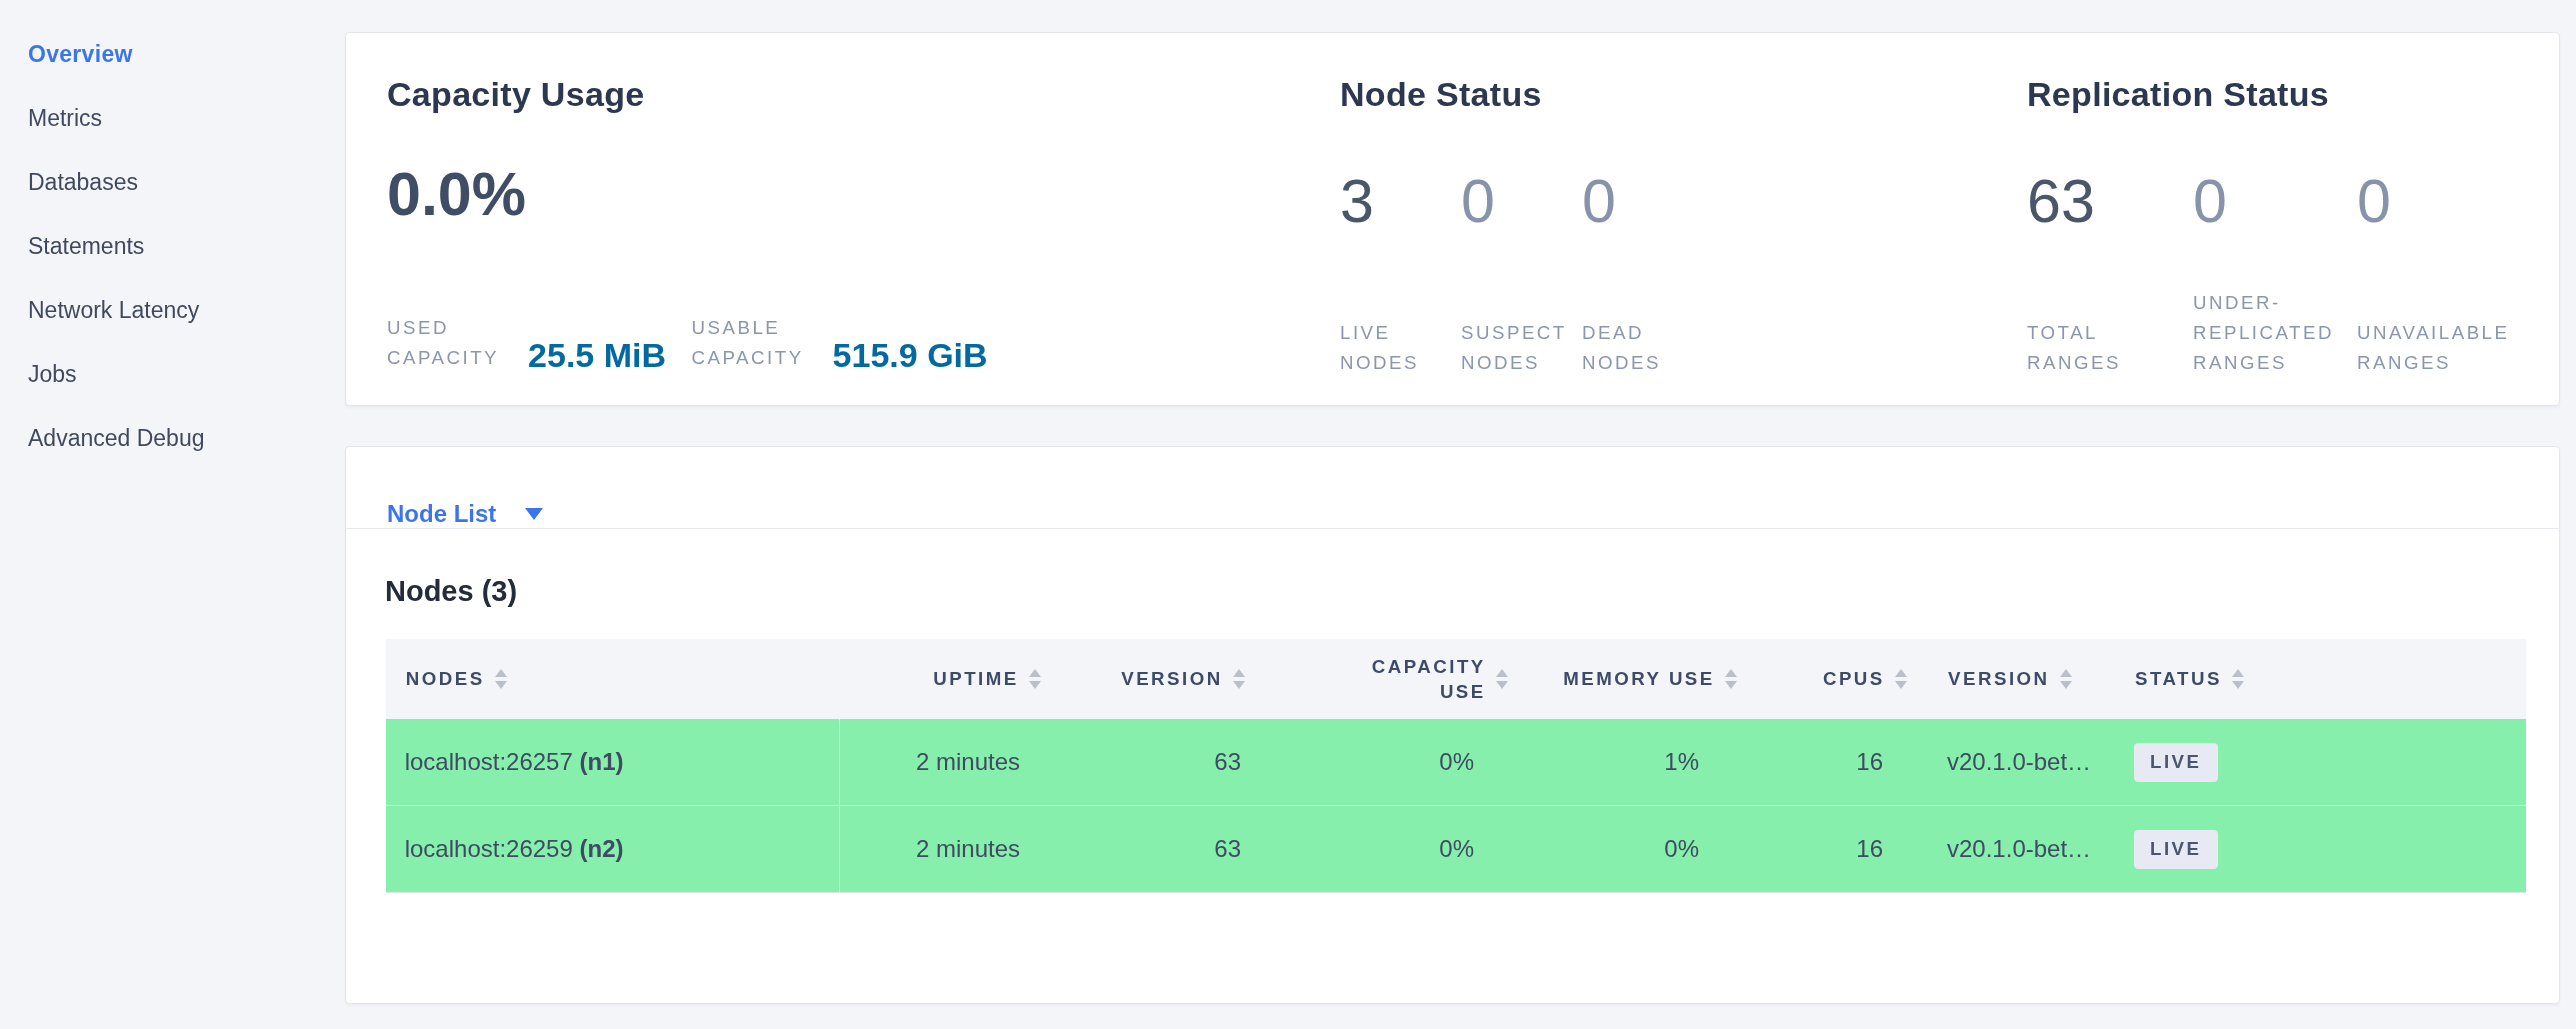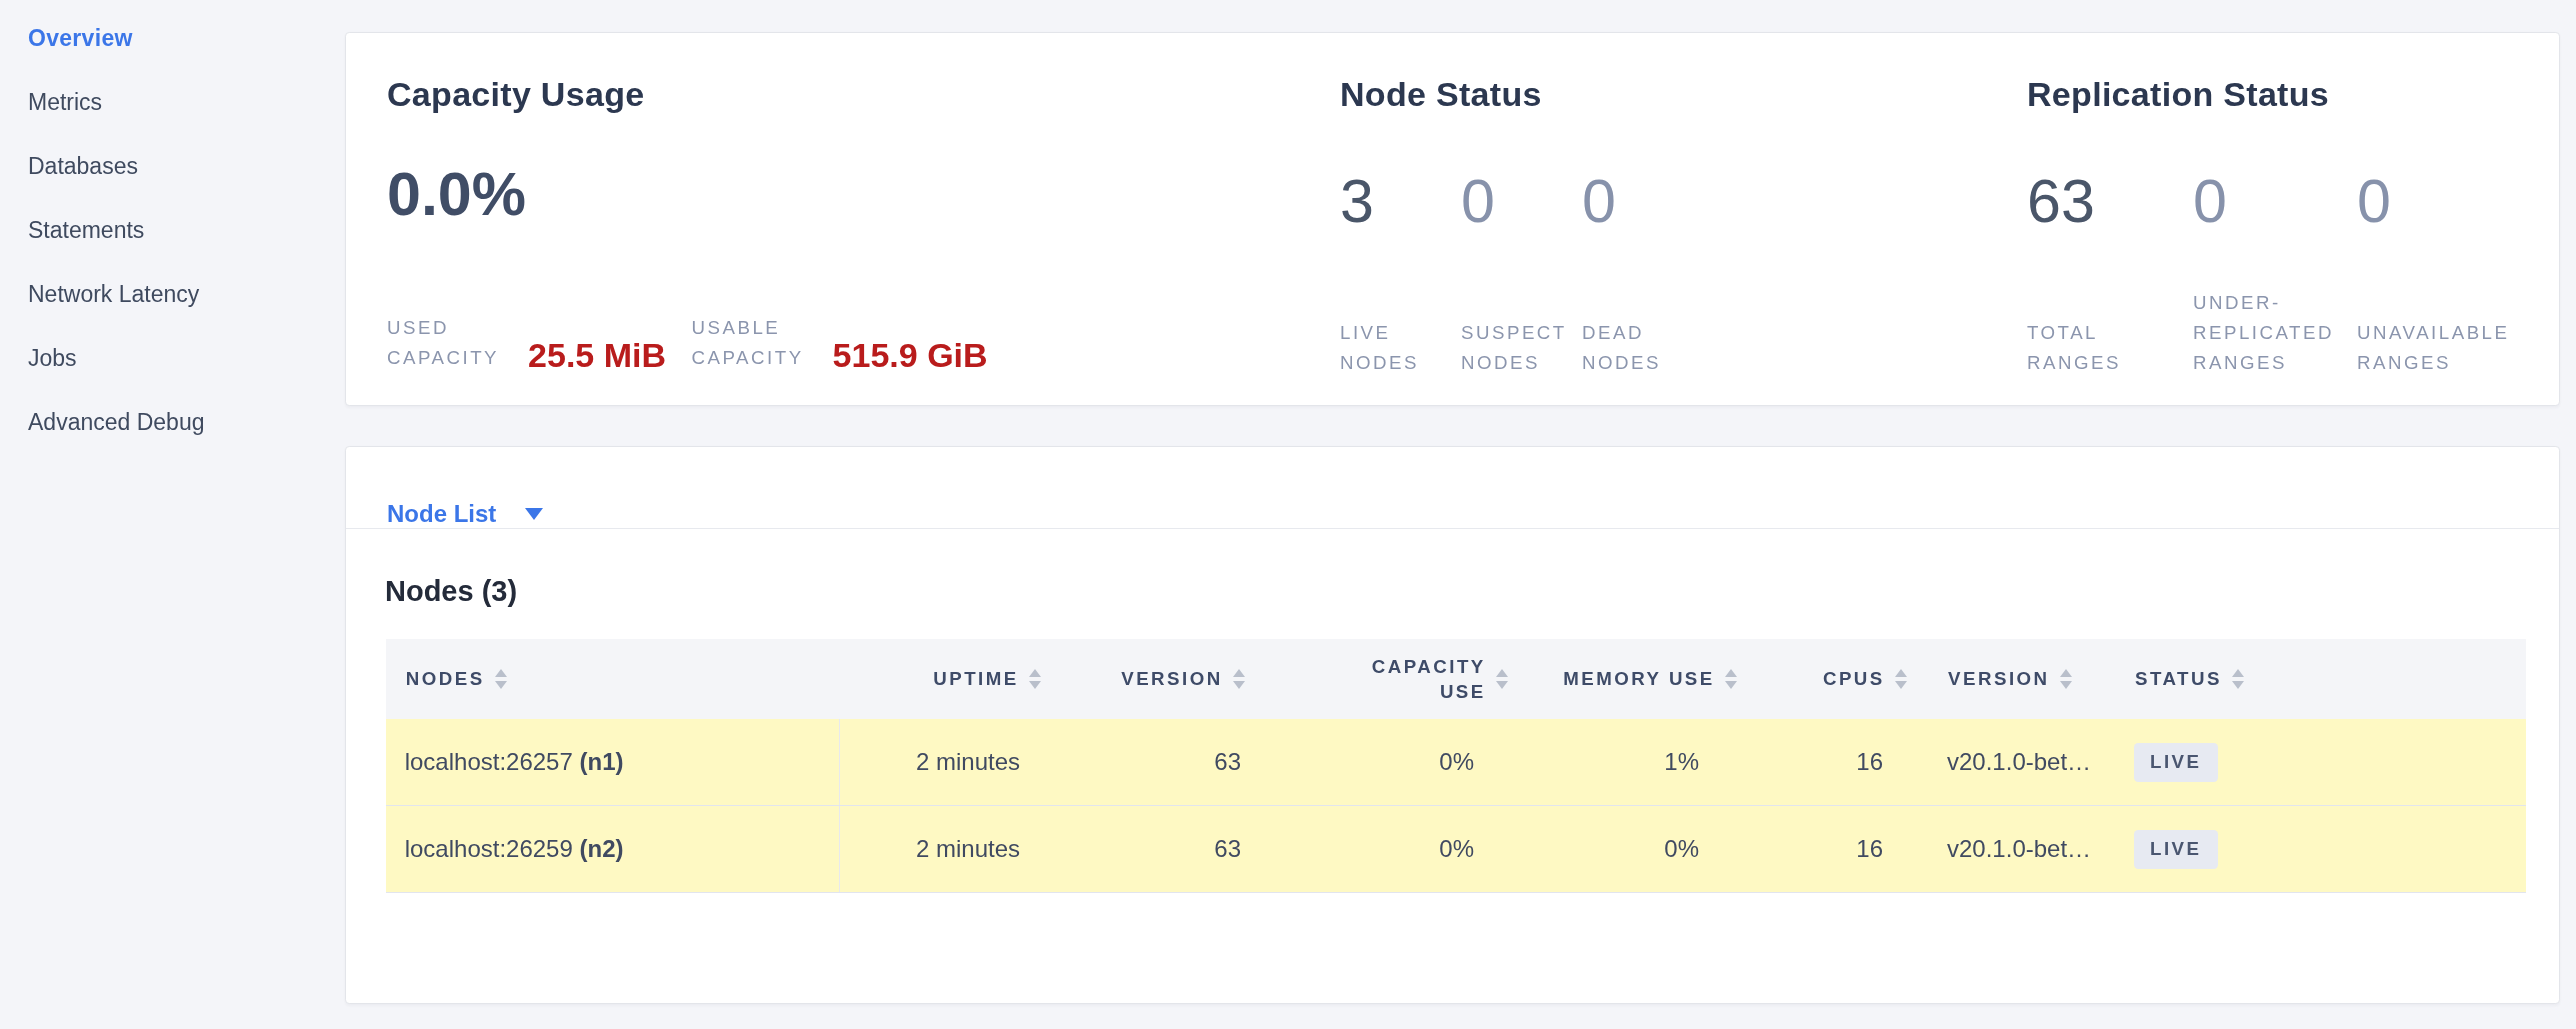--- a/index.html
+++ b/index.html
@@ -1,20 +1,20 @@
 <!DOCTYPE html>
 <html style="font-size:13.6px"><head>
 <meta charset="utf-8">
 <style>
   html,body{margin:0;padding:0}
   body{width:2576px;height:1030px;background:#f4f5f9;position:relative;overflow:hidden;
        font-family:"Liberation Sans","DejaVu Sans",sans-serif;color:#404a61}
 
   
-  .sidebar{position:absolute;left:28px;top:24px}
+  .sidebar{position:absolute;left:28px;top:40px}
   .side-item{font-size:23px;line-height:28px;margin-bottom:36px;color:#3f4a5f;cursor:pointer;white-space:nowrap}
   .side-item.active{color:#3b76e8;font-weight:700;letter-spacing:0.3px}
 
   
   .card{position:absolute;background:#fff;border:0.8px solid #e3e5ea;border-radius:4.2px;
         box-shadow:0 1.7px 2.5px rgba(40,50,80,.04)}
   #card-summary{left:345px;top:32px;width:2213px;height:372px}
   #card-nodes{left:345px;top:446px;width:2213px;height:556px}
 
   .section-title{position:absolute;top:42px;margin:0;font-size:34px;font-weight:600;color:#2c3850;letter-spacing:0.3px}
@@ -29,21 +29,21 @@
   .bar-dark{position:absolute;top:0;right:0;bottom:0;width:15%;background:#c8ccd7}
   .bar-used{position:absolute;left:0.8px;top:6.8px;bottom:6.8px;width:3.4px;background:#3b76e8}
   .tick{position:absolute;top:39px;width:1.7px;height:10.2px;background:#7f89a0}
   .t0{left:0}.t1{left:91px}.t2{left:182px}.t3{left:272px}.t4{left:363px}.t5{left:453px}
   .bar-axis-label{position:absolute;top:56px;transform:translateX(-50%);font-size:20.4px;color:#5e6a84;white-space:nowrap}
   .l0{left:0.8px}.l1{left:182px}.l2{left:364px}
 
   .cap-stats{position:absolute;left:41px;top:280px;display:flex;align-items:flex-end}
   .stat-small-label{font-size:18.7px;letter-spacing:2.5px;color:#8b95ad;line-height:30px;white-space:nowrap}
   .stat-small-label span{display:block}
-  .cap-value{font-size:34px;font-weight:700;color:#b91c1c;line-height:36px;margin-left:29px;white-space:nowrap}
+  .cap-value{font-size:34px;font-weight:700;color:#0369a1;line-height:36px;margin-left:29px;white-space:nowrap}
   .gap-left{margin-left:25.5px}
 
   
   .stat-row{position:absolute;top:137px;display:flex}
   #ns-stats{left:994px}
   #rep-stats{left:1681px}
   .stat-col{display:flex;flex-direction:column;height:208px}
   .stat-num{font-size:61px;line-height:63px;font-weight:500;color:#8792ab}
   .stat-num.dark{color:#4a5669}
   .stat-label{margin-top:auto}
@@ -65,21 +65,21 @@
   th.left .th-inner{justify-content:flex-start}
   th.num .th-inner{justify-content:flex-end;padding-right:12px}
   th.first .th-inner{padding-left:18.7px}
   .cap-th{text-align:right;line-height:25.5px}
   .cap-th span{display:block}
   .sort-icon{display:inline-flex;flex-direction:column;gap:4.2px;flex:none}
   .sort-icon i{display:block;width:0;height:0;border-left:6.8px solid transparent;border-right:6.8px solid transparent}
   .sort-icon .up{border-bottom:8.5px solid #b9bfcb}
   .sort-icon .down{border-top:8.5px solid #b9bfcb}
 
-  tbody td{height:84px;border-bottom:0.8px solid #e2e5ee;font-size:24px;color:#404a61;vertical-align:middle;background:#fef9c3}
+  tbody td{height:84px;border-bottom:0.8px solid #e2e5ee;font-size:24px;color:#404a61;vertical-align:middle;background:#86efac}
   tbody td.first{border-right:0.8px solid #e7e9ee;padding-left:18.7px}
   td.num{text-align:right}
   .pr-uptime{padding-right:34px}.pr-repl{padding-right:17px}.pr-cap{padding-right:47px}
   .pr-mem{padding-right:51px}.pr-cpu{padding-right:37px}
   td.ver,td.status{padding-left:27px}
   .node-id{font-weight:700}
   .badge{display:inline-block;background:#e7eaf2;color:#4a5670;font-size:18.7px;font-weight:700;
          letter-spacing:2.5px;padding:8.5px 16px;border-radius:4.2px}
 </style>
 </head>

